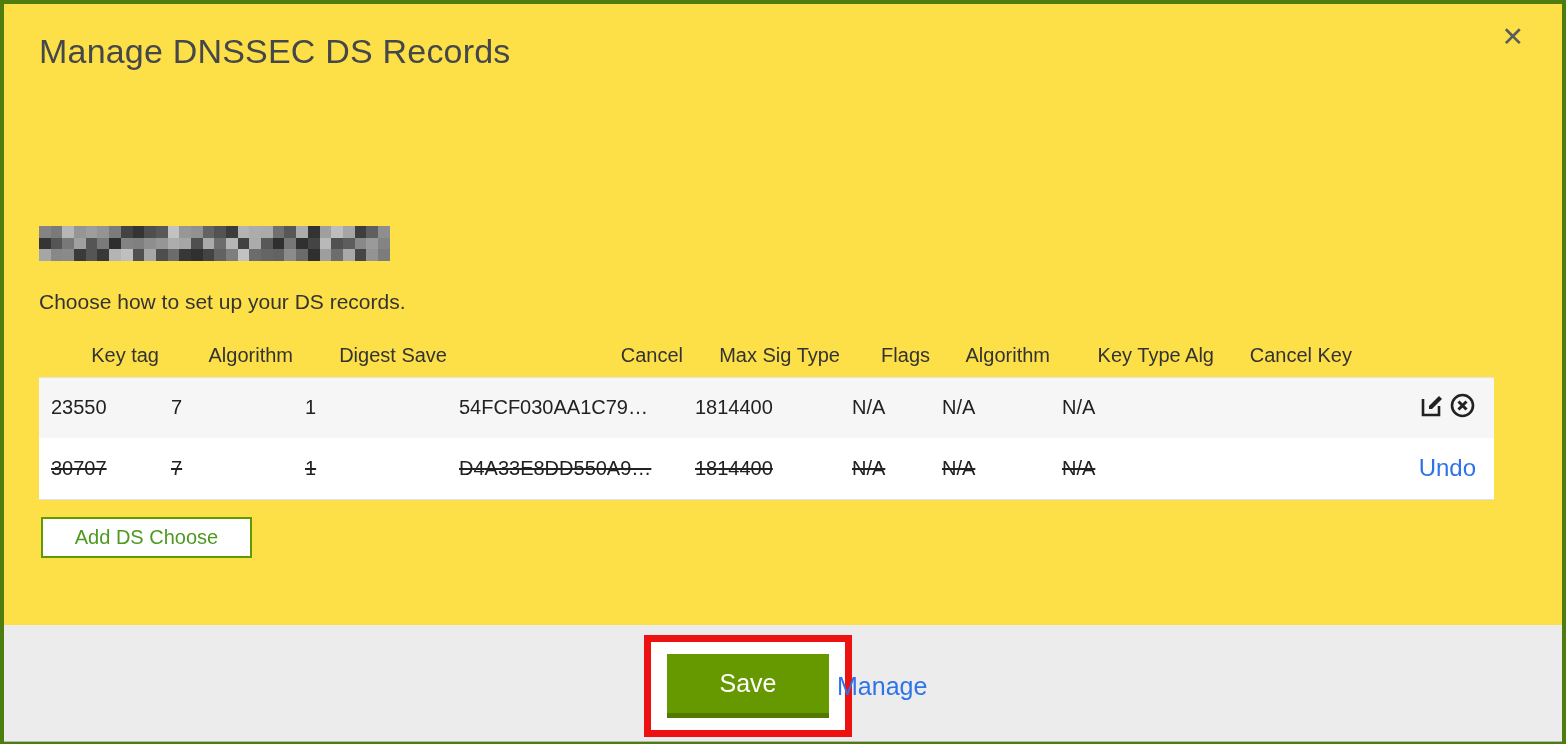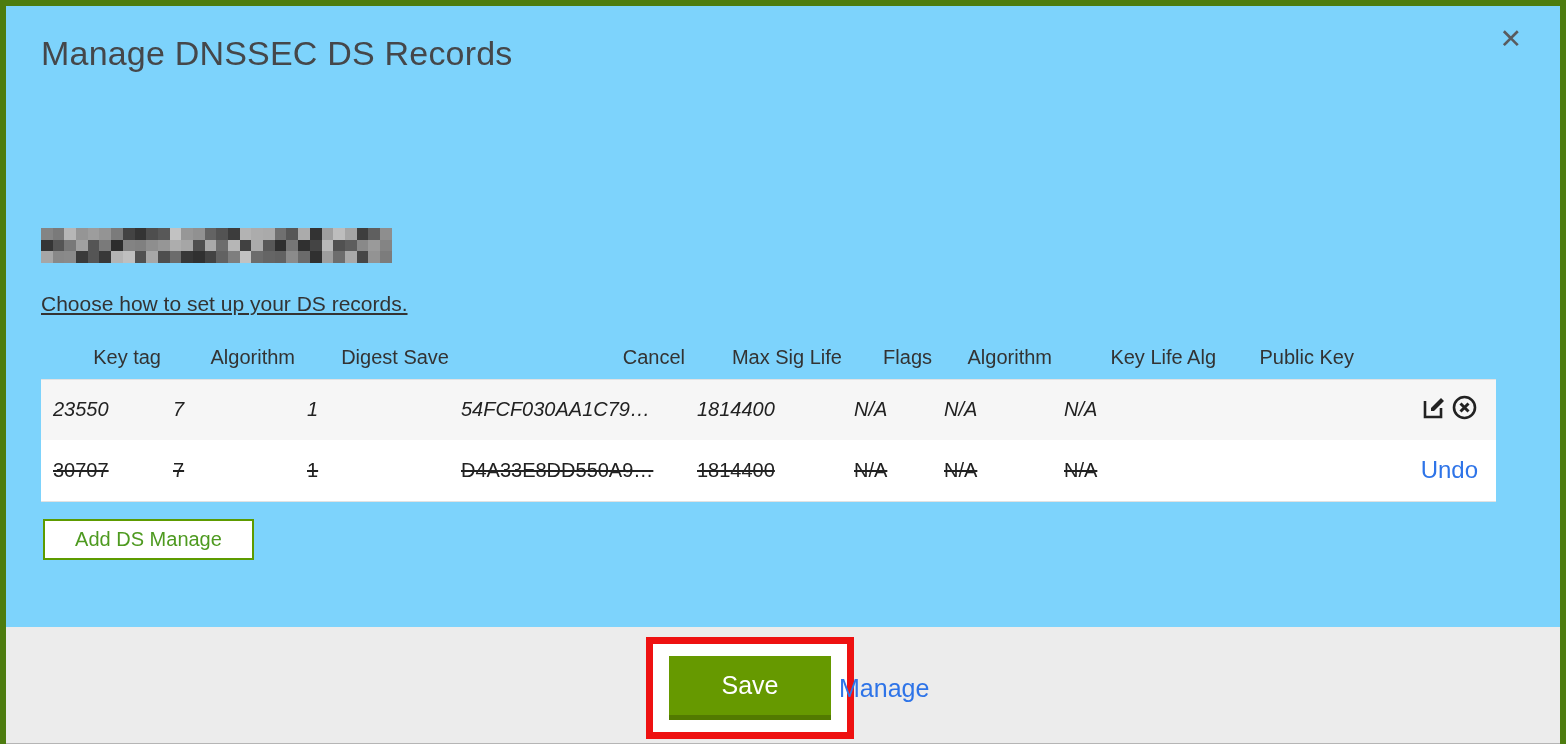--- a/index.html
+++ b/index.html
@@ -3,55 +3,55 @@
 <meta charset="utf-8">
 <style>
   * { margin:0; padding:0; box-sizing:border-box; }
   html,body { width:1568px; height:746px; }
   body {
     font-family:"Liberation Sans","DejaVu Sans",sans-serif;
     background:#ffffff; color:#333; overflow:hidden;
   }
   .window {
     position:relative; width:1566px; height:744px;
-    border:6px solid #4d7c0f; background:#7dd3fc;
+    border:4px solid #4d7c0f; background:#fde047;
   }
   .dialog-title {
     position:absolute; left:35px; top:28px;
     font-size:34px; font-weight:400; color:#45474a; letter-spacing:.2px;
   }
   .close-btn {
     position:absolute; right:38px; top:20px;
     font-size:27px; font-weight:700; color:#595b5e; cursor:pointer; line-height:1;
   }
   .redacted-domain {
     position:absolute; left:35px; top:222px;
     display:grid; grid-template-columns:repeat(30,11.7px); grid-auto-rows:11.5px;
     width:351px; height:34.5px; overflow:hidden;
   }
   .redacted-domain i { display:block; width:100%; height:100%; }
   .instruction {
     position:absolute; left:35px; top:286px;
-    font-size:21px; color:#333;text-decoration:underline;
+    font-size:21px; color:#333;
   }
   
   .ds-table {
     position:absolute; left:35px; top:330px; width:1455px;
     border-collapse:collapse; table-layout:fixed; font-size:20px; color:#222;
   }
   .ds-table th {
     text-align:right; font-weight:400; color:#333;
     height:43px; vertical-align:middle; padding-left:12px;
     border-bottom:1px solid #e2e2e2; white-space:nowrap; overflow:hidden;
   }
   .ds-table td {
     height:61px; vertical-align:middle; padding-left:12px;
     white-space:nowrap; overflow:hidden;
   }
-  .row-normal td { background:#f6f6f6;font-style:italic; }
+  .row-normal td { background:#f6f6f6; }
   .row-deleted td { background:#ffffff; border-bottom:1px solid #e2e2e2; }
   .row-deleted .cell-text { text-decoration:line-through; }
   .cell-actions { text-align:right; padding-right:18px !important; }
   .action-icons { display:inline-flex; align-items:center; gap:3px; }
   .icon-btn { cursor:pointer; display:inline-block; line-height:0; }
   .undo-link { color:#2e74e8; cursor:pointer; text-decoration:none; font-size:24px; }
   
   .add-btn {
     position:absolute; left:37px; top:513px;
     width:211px; height:41px; background:#ffffff;
@@ -194,25 +194,25 @@
         <col style="width:164px">
         <col style="width:138px">
       <col style="width:142px">
     </colgroup>
     <thead>
       <tr>
         <th>Key tag</th>
         <th>Algorithm</th>
         <th>Digest Save</th>
         <th>Cancel</th>
-        <th>Max Sig Life</th>
+        <th>Max Sig Type</th>
         <th>Flags</th>
         <th>Algorithm</th>
-        <th>Key Life Alg</th>
-        <th>Public Key</th>
+        <th>Key Type Alg</th>
+        <th>Cancel Key</th>
         <th></th>
       </tr>
     </thead>
     <tbody>
       <tr class="row-normal">
         <td><span class="cell-text">23550</span></td>
         <td><span class="cell-text">7</span></td>
         <td><span class="cell-text">1</span></td>
         <td><span class="cell-text">54FCF030AA1C79…</span></td>
         <td><span class="cell-text">1814400</span></td>
@@ -247,21 +247,21 @@
         <td><span class="cell-text">N/A</span></td>
         <td><span class="cell-text">N/A</span></td>
         <td><span class="cell-text"></span></td>
         <td class="cell-actions">
           <a class="undo-link">Undo</a>
         </td>
       </tr>
     </tbody>
   </table>
 
-  <button class="add-btn">Add DS Manage</button>
+  <button class="add-btn">Add DS Choose</button>
 
   <div class="footer">
     <div class="annotation-rect">
       <button class="save-btn">Save</button>
     </div>
     <a class="cancel-link">Manage</a>
   </div>
 
 </div>
 

